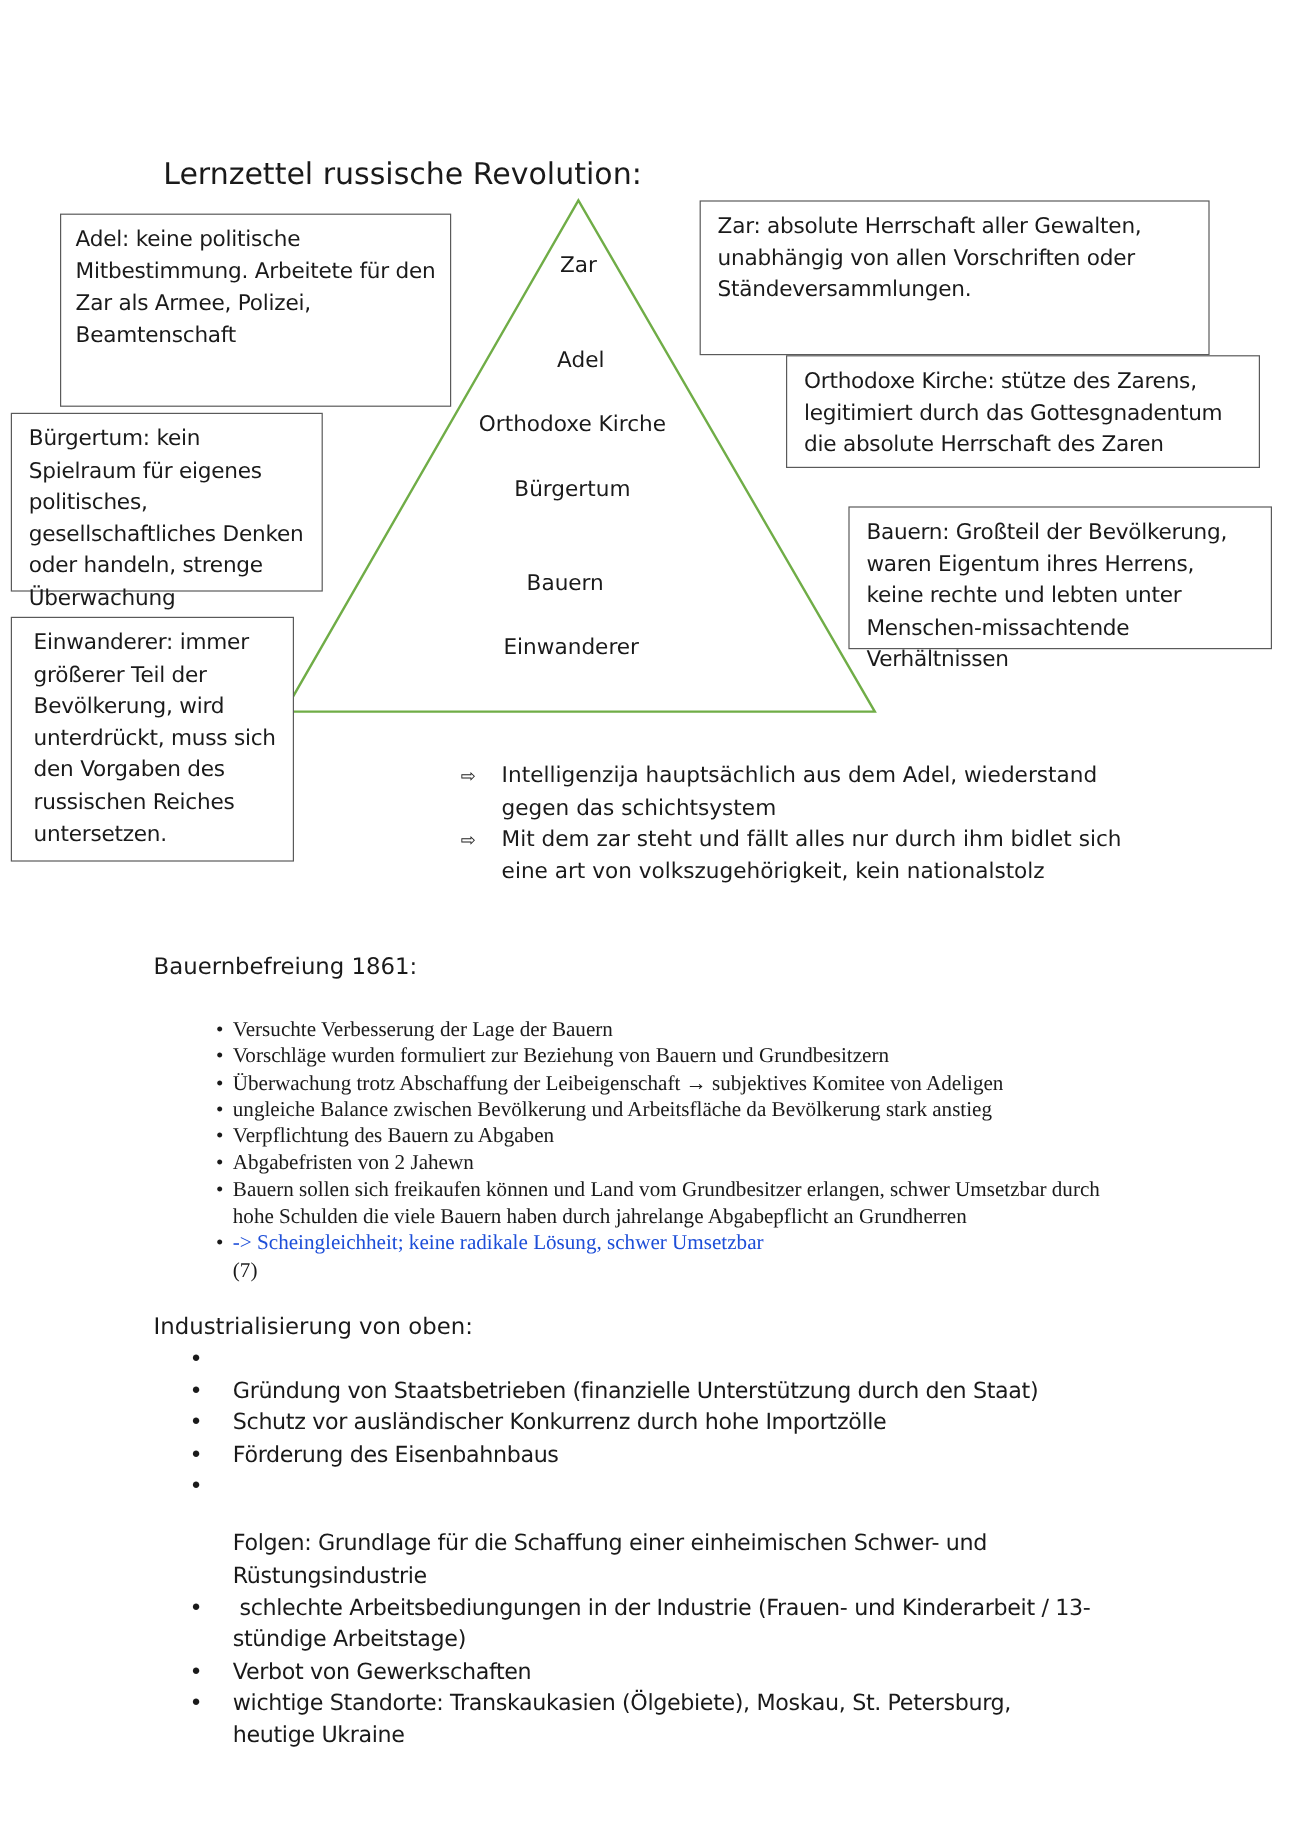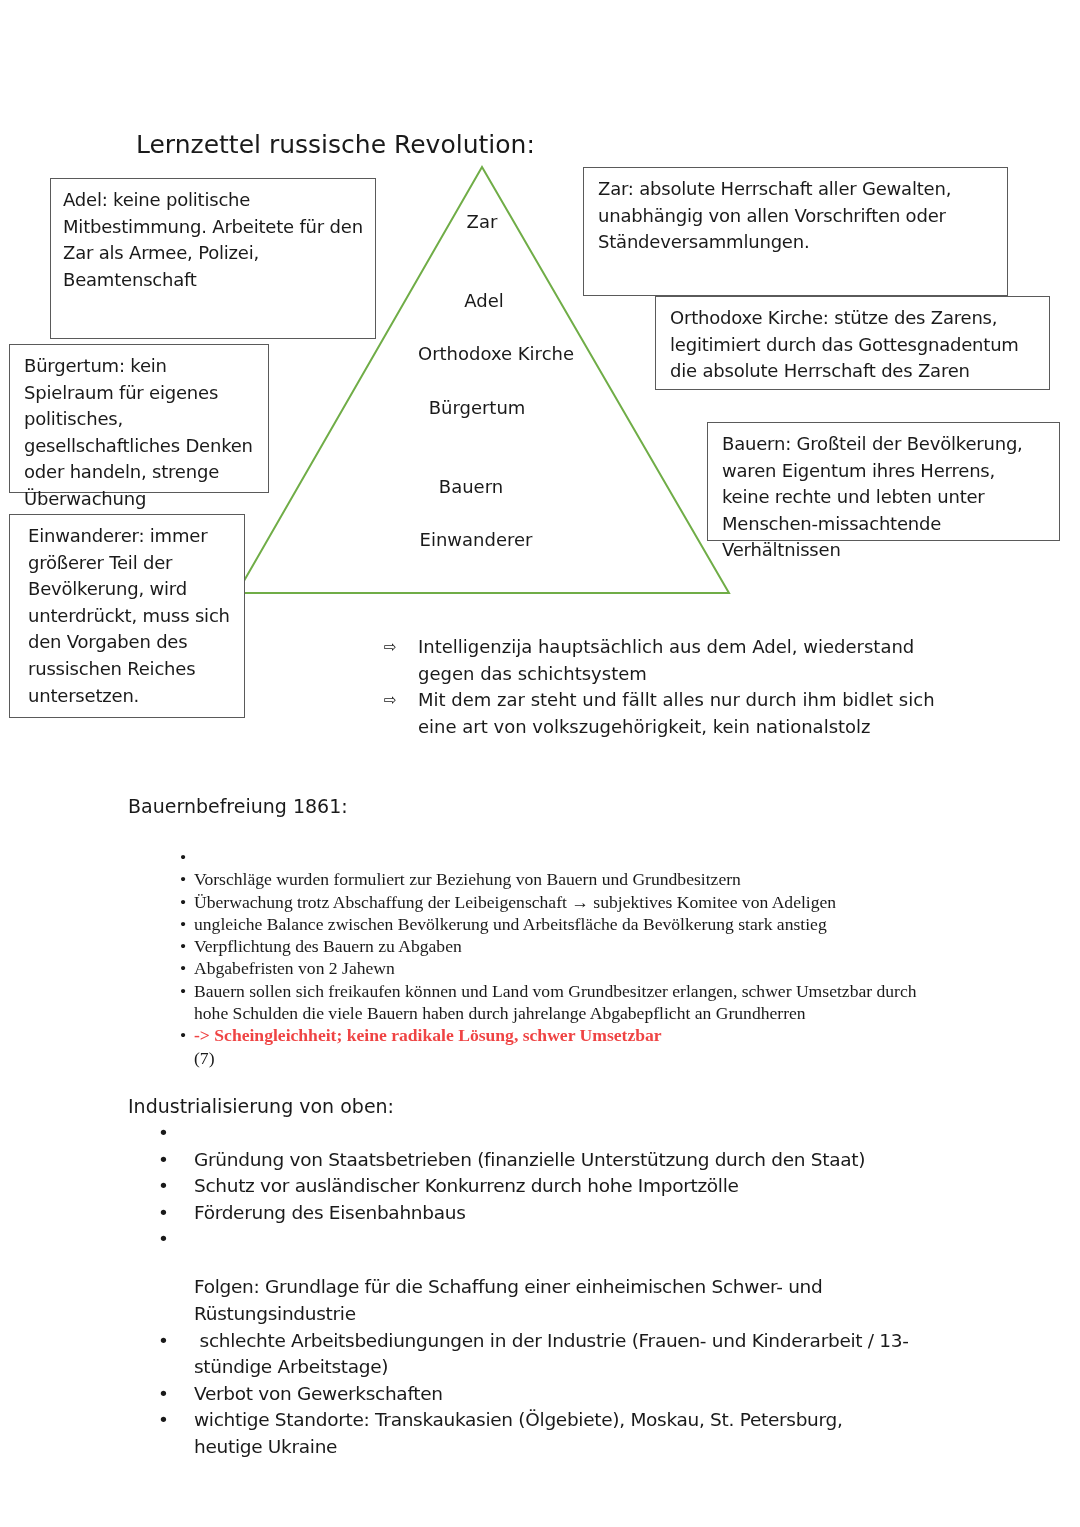--- a/index.html
+++ b/index.html
@@ -18,38 +18,38 @@
   .pyr-svg { position: absolute; left: 0; top: 0; }
   .pyr-label { position: absolute; font-size: 18px; transform: translateX(-50%); white-space: nowrap; }
   .arrows { position: absolute; left: 384px; top: 634px; width: 560px; font-size: 18px; line-height: 26.6px; }
   .arrow-item { display: flex; }
   .arrow-item .glyph { width: 34px; flex: none; font-size: 15px; }
   .sec-head { position: absolute; font-size: 19px; }
   .serif-list { position: absolute; left: 180px; top: 846px; width: 780px;
     font-family: "Liberation Serif", serif; font-size: 17.6px; line-height: 22.3px; }
   .serif-item { display: flex; }
   .serif-item .dot { width: 14px; flex: none; }
-  .serif-item.red .txt { color: #ef4444; font-weight: bold; }
+  .serif-item.red .txt { color: #1d4ed8; }
   .serif-item .sub { color: #1a1a1a; }
   .ind-list { position: absolute; left: 150px; top: 1120px; width: 780px;
     font-size: 18.5px; line-height: 26.6px; letter-spacing: -0.3px; }
   .ind-item { display: flex; }
   .ind-item .dot { width: 44px; flex: none; padding-left: 8px; box-sizing: border-box; }
 </style>
 </head>
 <body>
 
 <div class="abs title">Lernzettel russische Revolution:</div>
 
 <svg class="pyr-svg" width="1080" height="620">
   <polygon points="482,167 237,593 729,593" fill="none" stroke="#70ad47" stroke-width="2"></polygon>
 </svg>
 <div class="pyr-label" style="left:482px; top:211px;">Zar</div>
 <div class="pyr-label" style="left:484px; top:290px;">Adel</div>
-<div class="pyr-label" style="left:477px; top:343px;margin-left:19px;">Orthodoxe Kirche</div>
+<div class="pyr-label" style="left:477px; top:343px;">Orthodoxe Kirche</div>
 <div class="pyr-label" style="left:477px; top:397px;">Bürgertum</div>
 <div class="pyr-label" style="left:471px; top:476px;">Bauern</div>
 <div class="pyr-label" style="left:476px; top:529px;">Einwanderer</div>
 
 <div class="box" style="left:50px; top:178px; width:326px; height:161px; ">Adel: keine politische Mitbestimmung. Arbeitete für den Zar als Armee, Polizei, Beamtenschaft</div>
 <div class="box" style="left:583px; top:167px; width:425px; height:129px; padding-left:14px;">Zar: absolute Herrschaft aller Gewalten, unabhängig von allen Vorschriften oder Ständeversammlungen.</div>
 <div class="box" style="left:655px; top:296px; width:395px; height:94px; padding-left:14px;">Orthodoxe Kirche: stütze des Zarens, legitimiert durch das Gottesgnadentum die absolute Herrschaft des Zaren</div>
 <div class="box" style="left:9px; top:344px; width:260px; height:149px; padding-left:14px;">Bürgertum: kein Spielraum für eigenes politisches, gesellschaftliches Denken oder handeln, strenge Überwachung</div>
 <div class="box" style="left:707px; top:422px; width:353px; height:119px; padding-left:14px;">Bauern: Großteil der Bevölkerung, waren Eigentum ihres Herrens, keine rechte und lebten unter Menschen-missachtende Verhältnissen</div>
 <div class="box" style="left:9px; top:514px; width:236px; height:204px; padding-left:18px;">Einwanderer: immer größerer Teil der Bevölkerung, wird unterdrückt, muss sich den Vorgaben des russischen Reiches untersetzen.</div>
@@ -62,20 +62,21 @@
   <div class="arrow-item">
     <span class="glyph">⇨</span>
     <span>Mit dem zar steht und fällt alles nur durch ihm bidlet sich eine art von volkszugehörigkeit, kein nationalstolz</span>
   </div>
 </div>
 
 <div class="sec-head" style="left:128px; top:795px;">Bauernbefreiung 1861:</div>
 <div class="serif-list">
   <div class="serif-item">
       <span class="dot">•</span>
+      <span class="txt">Versuchte Verbesserung der Lage der Bauern</span>
     </div>
   <div class="serif-item">
       <span class="dot">•</span>
       <span class="txt">Vorschläge wurden formuliert zur Beziehung von Bauern und Grundbesitzern</span>
     </div>
   <div class="serif-item">
       <span class="dot">•</span>
       <span class="txt">Überwachung trotz Abschaffung der Leibeigenschaft → subjektives Komitee von Adeligen</span>
     </div>
   <div class="serif-item">

